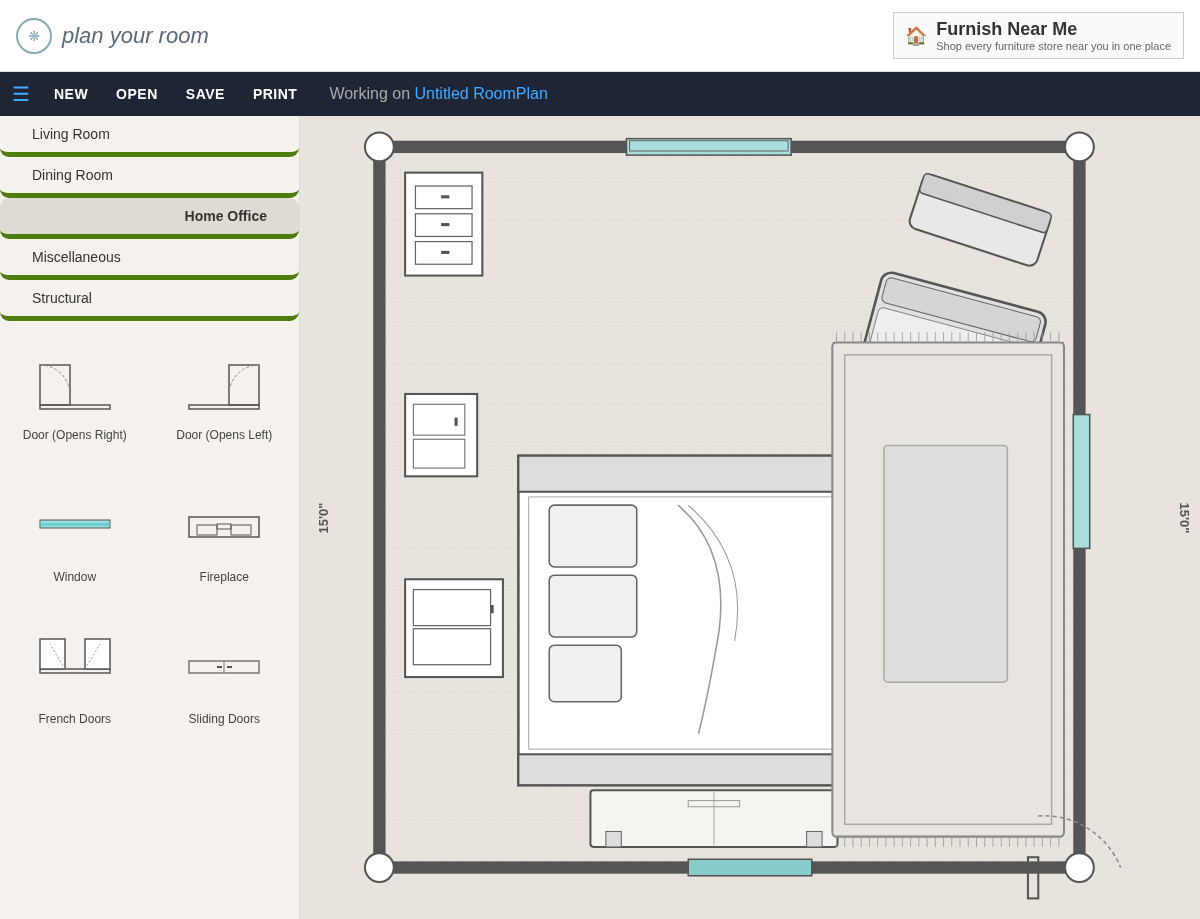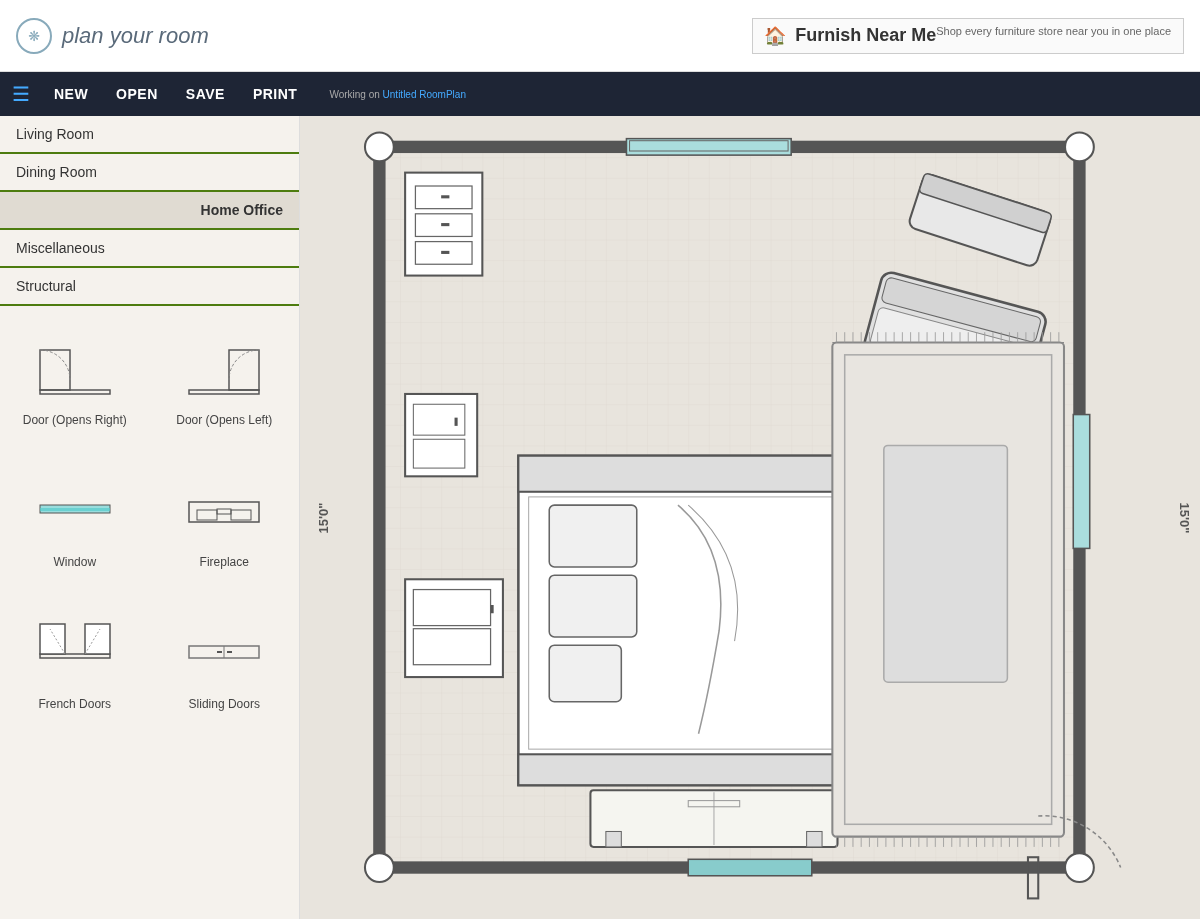--- a/index.html
+++ b/index.html
@@ -65,45 +65,46 @@
       border: none;
       padding: 6px 12px;
       font-size: 14px;
       font-weight: bold;
       cursor: pointer;
       letter-spacing: 0.5px;
       text-align: right;
     }
     #working-text {
       color: #aaa;
-      font-size: 10px;
+      font-size: 16px;
       margin-left: 16px;
     }
     #working-text span { color: #4af; }
 
     
     #main-layout {
       display: flex;
       height: calc(919px - 72px - 44px);
     }
 
     
     #sidebar {
       width: 300px;
       background: #f5f2ed;
       border-right: 1px solid #ddd;
       overflow-y: auto;
       flex-shrink: 0;
     }
     .category-item {
-      padding: 10px 16px;
+      padding: 10px 32px;
       font-size: 14px;
       color: #333;
       cursor: pointer;
-      border-bottom: 2px solid #4d7c0f;
+      border-bottom: 5px solid #4d7c0f;
+      border-radius: 9px;
     }
     .category-item.active { background: #e0dbd2; font-weight: bold; text-align: right; }
 
     
     #furniture-grid {
       display: grid;
       grid-template-columns: 1fr 1fr;
       gap: 16px;
       padding: 8px;
     }
@@ -143,21 +144,21 @@
     }
 
     
     #floor-plan-svg {
       position: absolute;
       top: 0; left: 0;
       width: 100%; height: 100%;
     }
 
     
-    #ad-content { display: flex; flex-direction: row; }
+    #ad-content { display: flex; flex-direction: column; }
   </style>
 </head>
 <body>
 
 <div id="top-header">
   <div id="logo-area">
     <div id="logo-icon">❋</div>
     <span id="logo-text">plan your room</span>
   </div>
   <div id="ad-banner">

